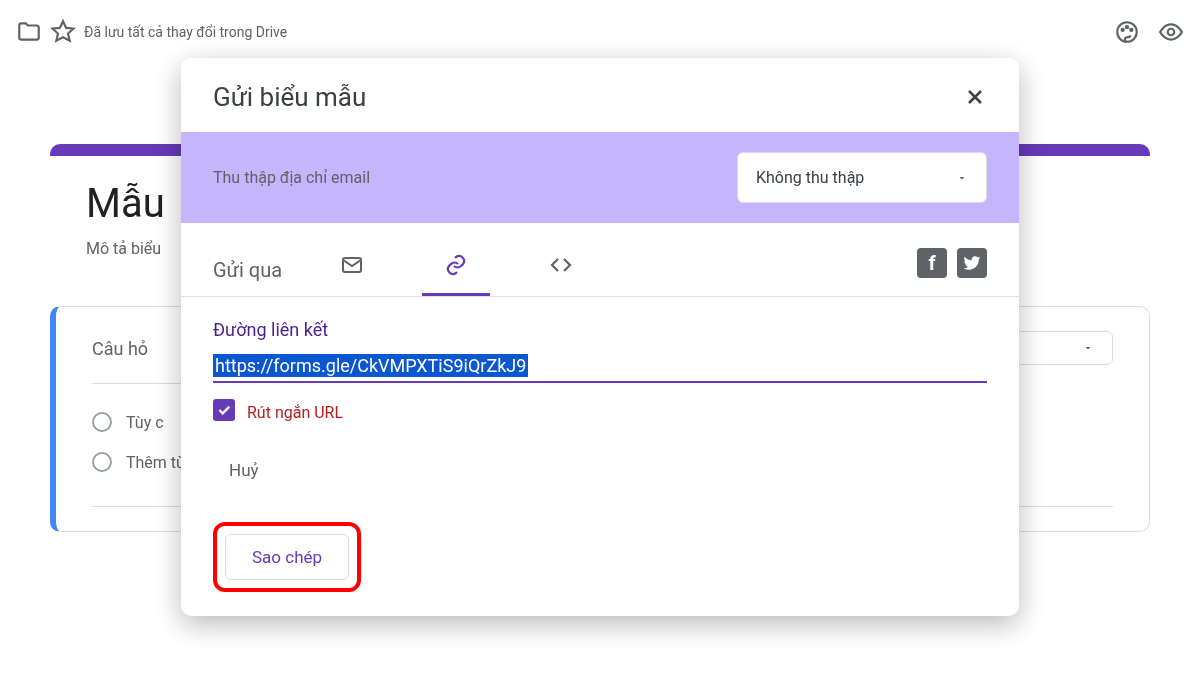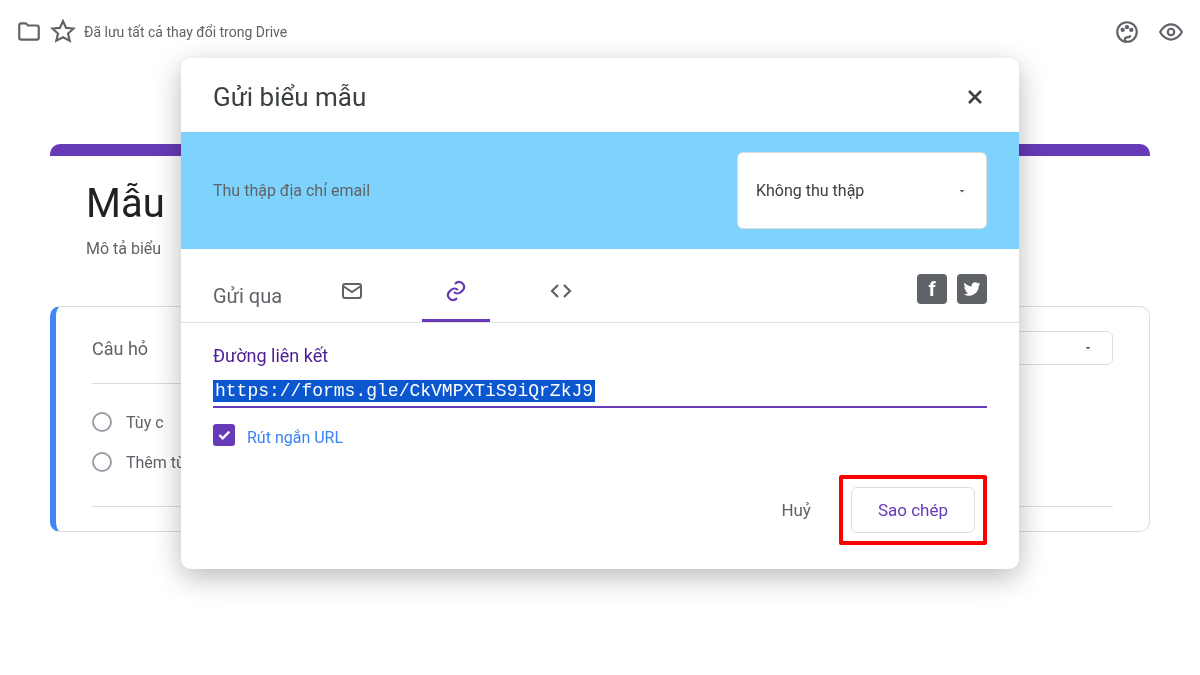--- a/index.html
+++ b/index.html
@@ -149,35 +149,35 @@
   .modal-title {
     font-size: 26px;
     color: #3c4043;
   }
   .modal-close {
     margin-left: auto;
     color: #3c4043;
     cursor: pointer;
   }
   .collect-row {
-    background: #7dd3fc;
+    background: #c4b5fd;
     padding: 20px 32px;
     display: flex;
     align-items: center;
   }
   .collect-label {
     color: #5f6368;
     font-size: 16px;
   }
   .collect-select {
     margin-left: auto;
     background: #fff;
     border: 1px solid #dadce0;
     border-radius: 6px;
-    padding: 28px 18px;
+    padding: 15px 18px;
     min-width: 250px;
     display: flex;
     align-items: center;
     color: #3c4043;
     font-size: 16px;
     cursor: pointer;
   }
   .collect-select .chev { margin-left: auto; color: #5f6368; }
   .send-via {
     padding: 20px 32px 0 32px;
@@ -234,60 +234,60 @@
     border-bottom: 2px solid #673ab7;
     padding-bottom: 4px;
     margin-bottom: 14px;
   }
   .link-selected {
     display: inline-block;
     background: #0b57d0;
     color: #fff;
     font-size: 18px;
     padding: 1px 2px;
-    font-family: Liberation Mono, monospace;
   }
   .shorten-row {
     display: flex;
     align-items: center;
     gap: 12px;
   }
   .checkbox {
     width: 22px;
     height: 22px;
     background: #673ab7;
     border-radius: 3px;
     display: flex;
     align-items: center;
     justify-content: center;
     color: #fff;
     cursor: pointer;
   }
   .shorten-label {
-    color: #3b82f6;
+    color: #b91c1c;
     font-size: 16px;
     margin-top: 6px;
   }
   .actions {
     padding: 4px 32px 24px 32px;
     display: flex;
-    align-items: center;
+    align-items: flex-start;
     justify-content: flex-end;
-    gap: 12px;
+    gap: 32px;
+    flex-direction: column;
   }
   .btn-cancel {
     color: #5f6368;
     font-size: 17px;
     padding: 10px 16px;
     cursor: pointer;
   }
   .btn-copy-highlight {
     border: 4px solid #ff0000;
     padding: 8px;
-    border-radius: 2px;
+    border-radius: 12px;
   }
   .btn-copy {
     border: 1px solid #dadce0;
     border-radius: 6px;
     padding: 12px 26px;
     color: #673ab7;
     font-size: 17px;
     background: #fff;
     cursor: pointer;
   }

